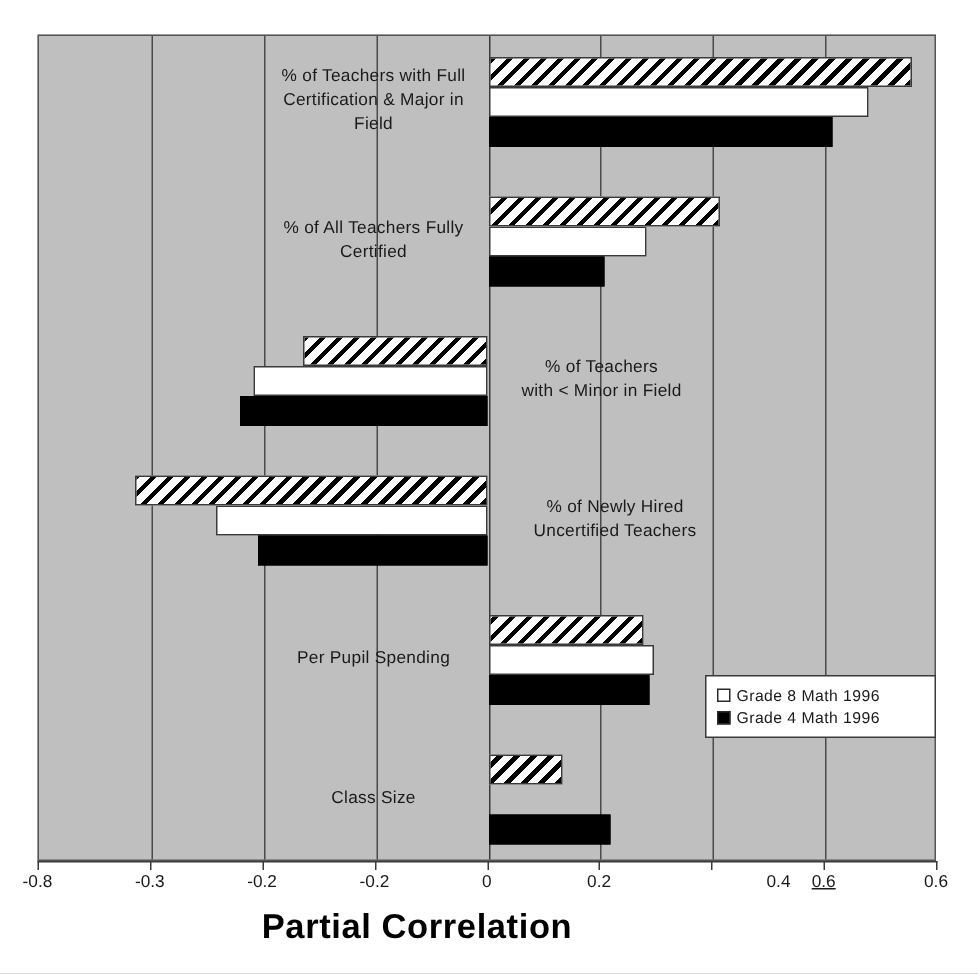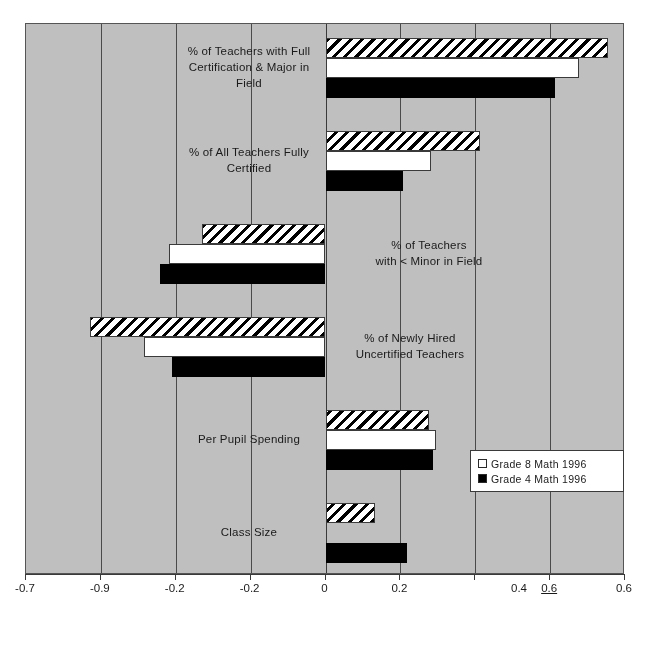--- a/index.html
+++ b/index.html
@@ -157,50 +157,51 @@
         <div class="bar s2" style="top: 519px; left: 299.5px; width: 81.6137px;"></div>
       </div>
   </div>
 
   <div id="cat-labels">
       <div class="cat-label" style="width: 150px; left: 174px; top: 43px;">% of Teachers with Full
 Certification &amp; Major in
 Field</div>
       <div class="cat-label" style="width: 150px; left: 174px; top: 144px;">% of All Teachers Fully
 Certified</div>
-      <div class="cat-label" style="width: 150px; left: 354px; top: 237px;">% of Teachers
+      <div class="cat-label" style="width: 150px; left: 326px; top: 237px;">% of Teachers
 with &lt; Minor in Field</div>
       <div class="cat-label" style="width: 150px; left: 335px; top: 330px;">% of Newly Hired
 Uncertified Teachers</div>
       <div class="cat-label" style="width: 150px; left: 174px; top: 431px;">Per Pupil Spending</div>
       <div class="cat-label" style="width: 150px; left: 174px; top: 524px;">Class Size</div>
     </div>
 
   <div class="axis-line"></div>
   <div id="ticks">
       <div class="tick" style="left: 25px;"></div>
-      <div class="tick-label" style="left: 25px;">-0.7</div>
+      <div class="tick-label" style="left: 25px;">-0.8</div>
       <div class="tick" style="left: 99.875px;"></div>
-      <div class="tick-label" style="left: 99.875px;">-0.9</div>
+      <div class="tick-label" style="left: 99.875px;">-0.3</div>
       <div class="tick" style="left: 174.75px;"></div>
       <div class="tick-label" style="left: 174.75px;">-0.2</div>
       <div class="tick" style="left: 249.625px;"></div>
       <div class="tick-label" style="left: 249.625px;">-0.2</div>
       <div class="tick" style="left: 324.5px;"></div>
       <div class="tick-label" style="left: 324.5px;">0</div>
       <div class="tick" style="left: 399.375px;"></div>
       <div class="tick-label" style="left: 399.375px;">0.2</div>
       <div class="tick" style="left: 474.25px;"></div>
       <div class="tick-label" style="left: 502px; text-align: right;">0.4</div>
       <div class="tick" style="left: 549.125px;"></div>
       <div class="tick-label" style="left: 549.125px; text-decoration: underline;">0.6</div>
       <div class="tick" style="left: 624px;"></div>
       <div class="tick-label" style="left: 624px;">0.6</div>
     </div>
 
+  <div class="axis-title">Partial Correlation</div>
 
   <div class="legend">
     <div id="legend-rows">
         <div class="legend-row">
           <span class="legend-swatch s1"></span>
           <span>Grade 8 Math 1996</span>
         </div>
         <div class="legend-row">
           <span class="legend-swatch s2"></span>
           <span>Grade 4 Math 1996</span>

